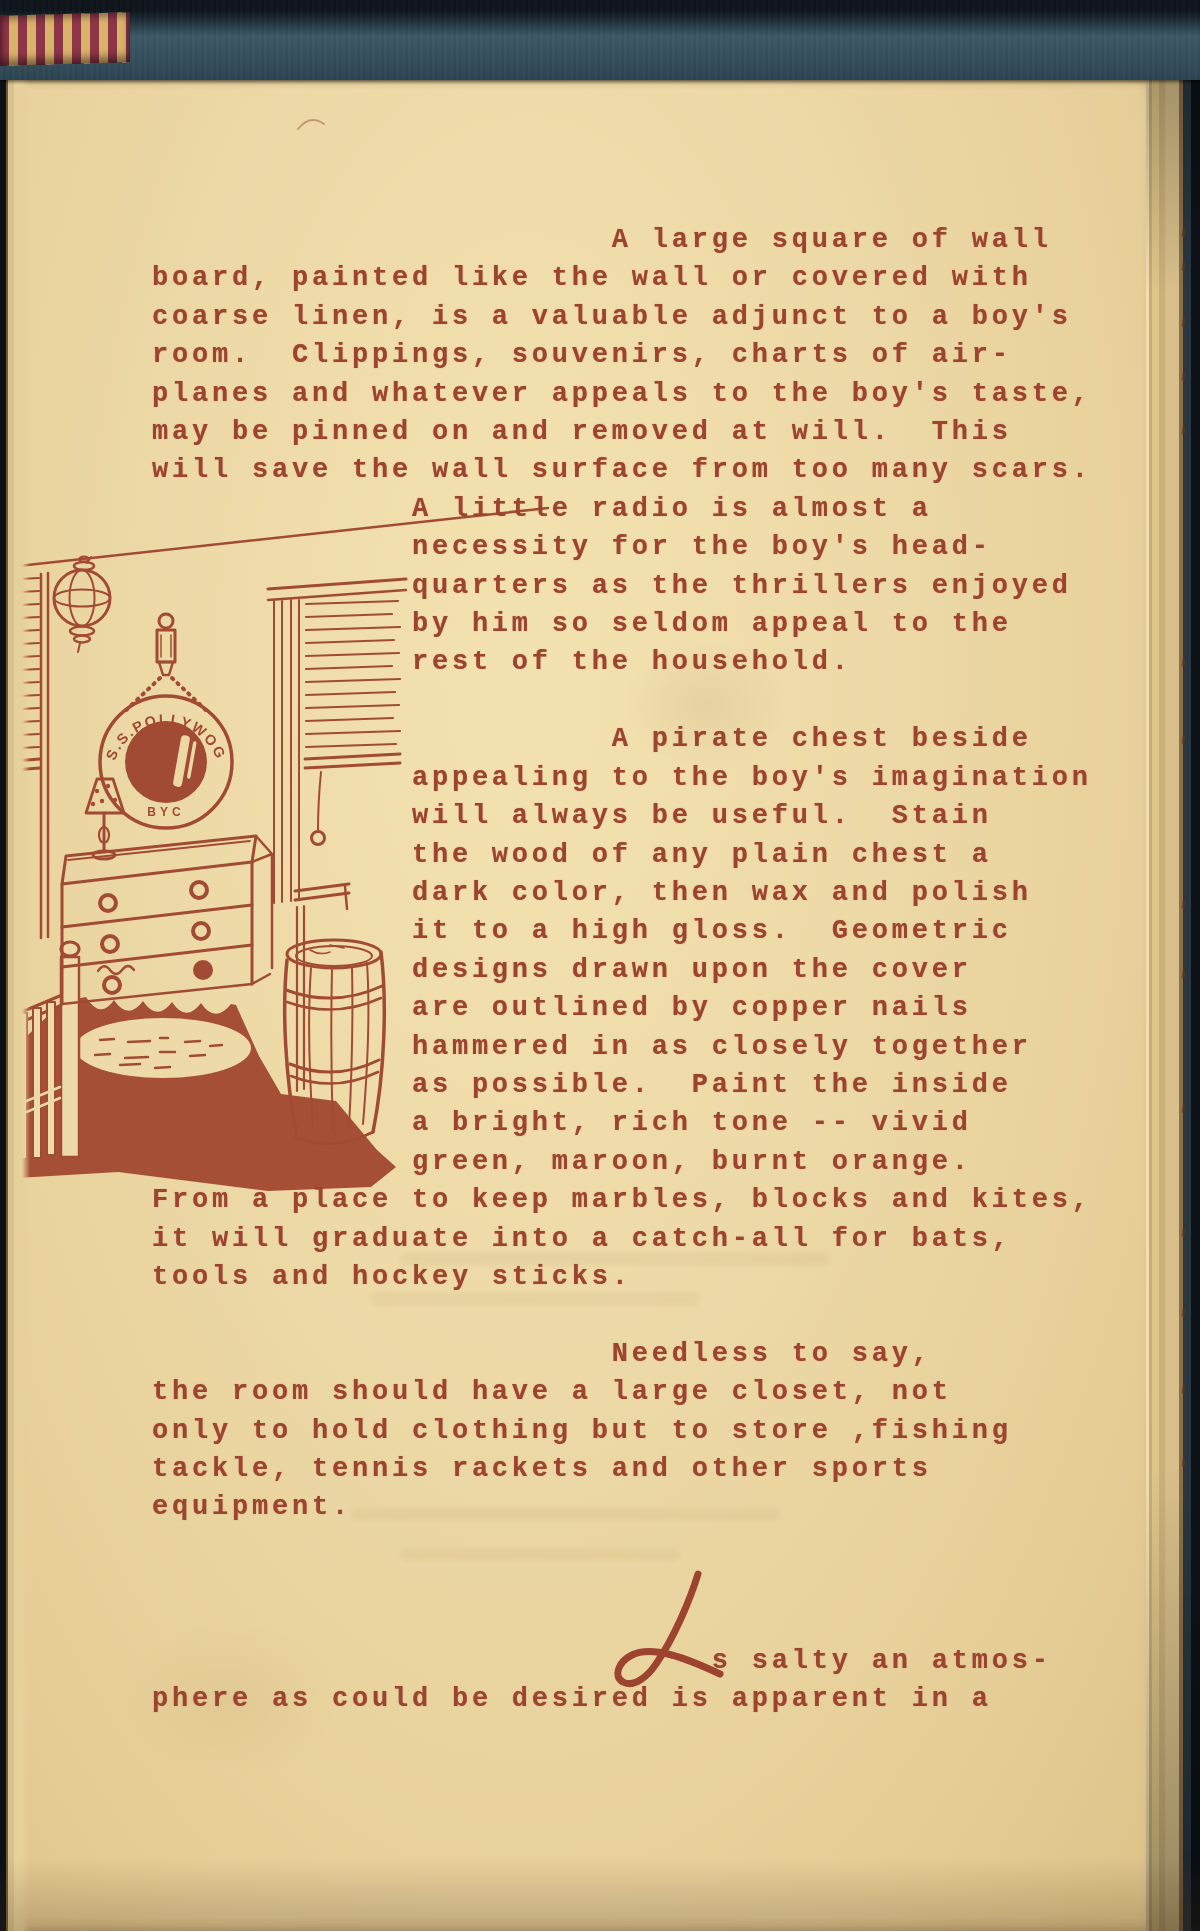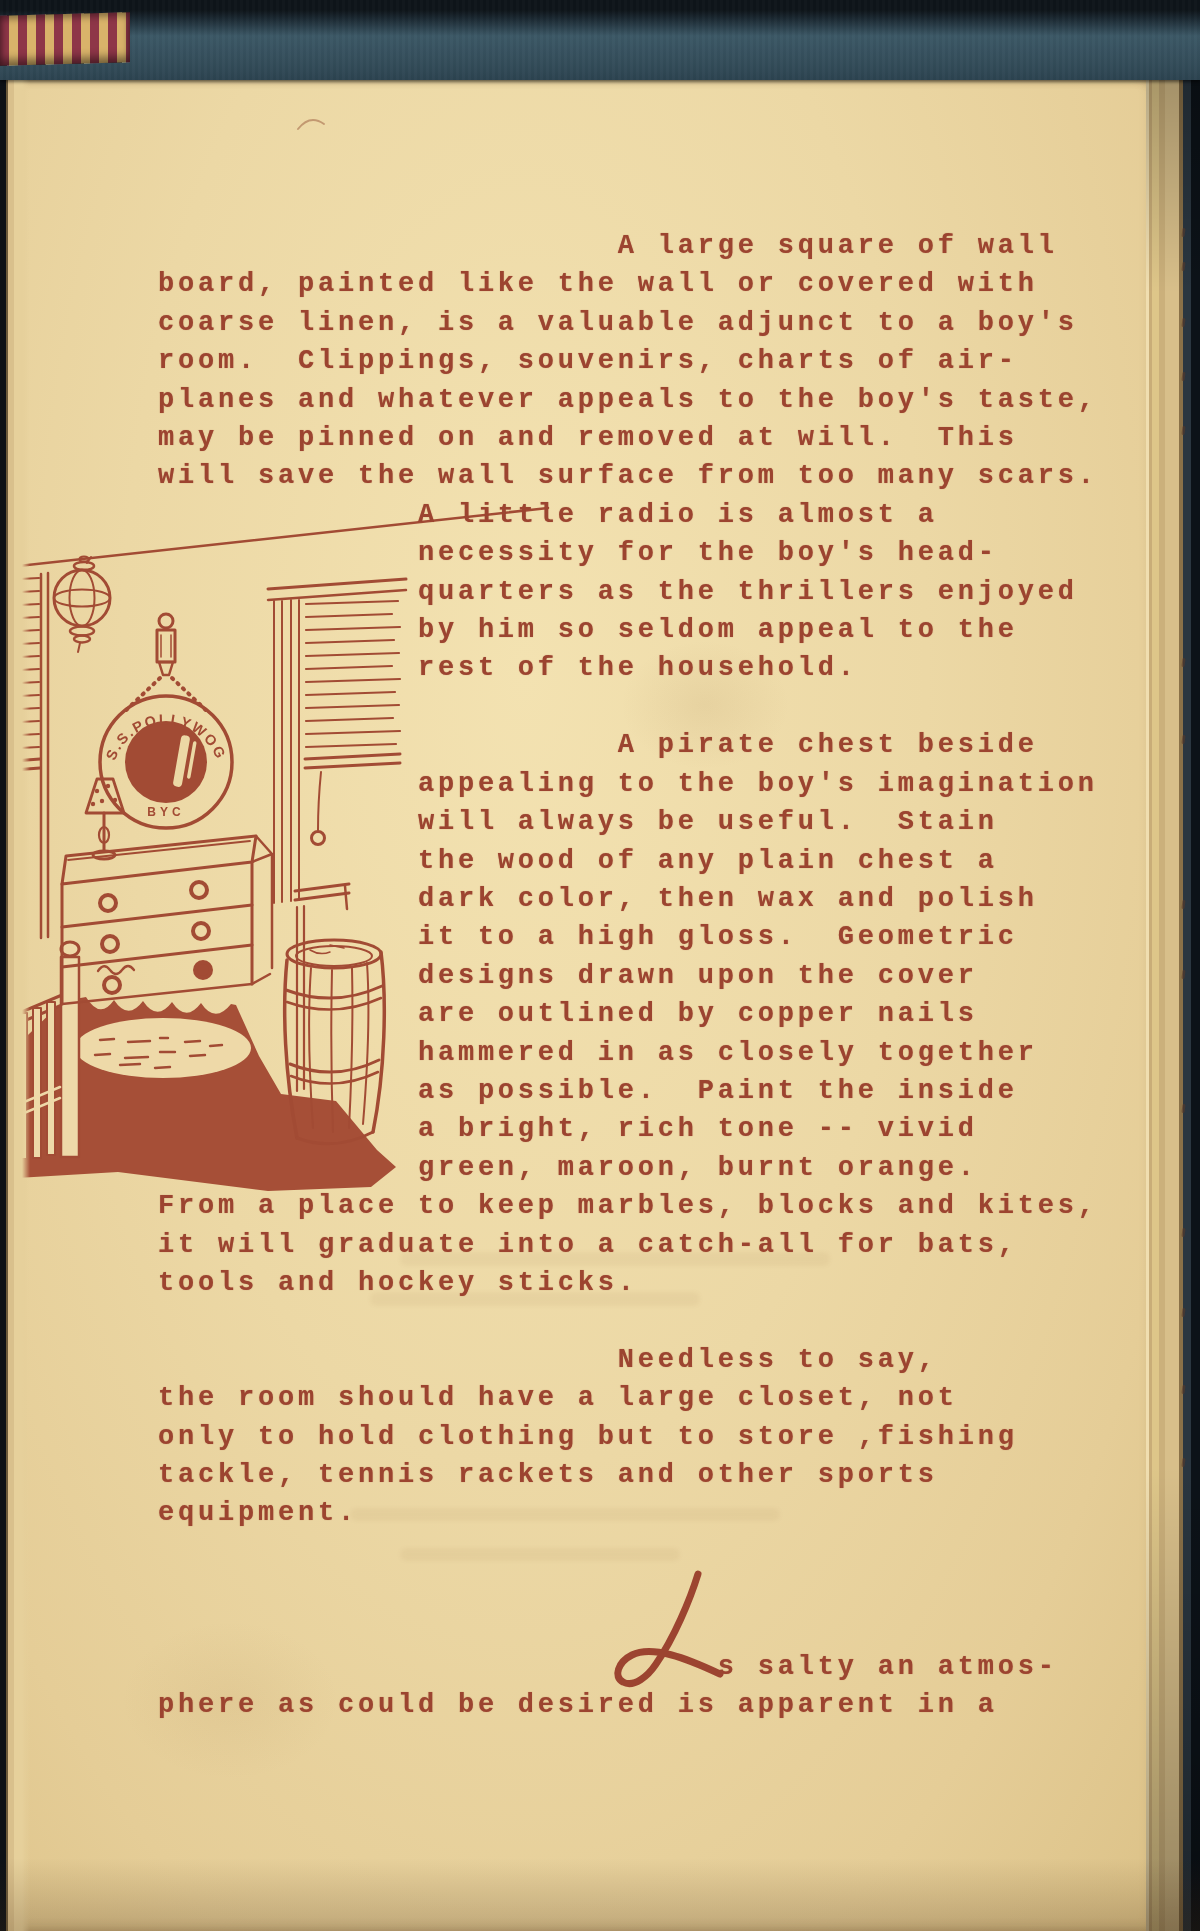--- a/index.html
+++ b/index.html
@@ -9,21 +9,21 @@
   #paper{position:absolute;left:8px;top:76px;width:1148px;height:1855px;
     background:radial-gradient(ellipse at 45% 32%, #f3e2b1 0%, #ecd8a5 45%, #e5cd97 78%, #dcc288 100%);
     border-radius:2px 16px 6px 2px;
     box-shadow:inset 0 4px 9px rgba(80,60,30,.28), inset -5px 0 12px rgba(120,90,50,.22),
                inset 6px 0 14px rgba(120,90,50,.18);}
   .stain{position:absolute;border-radius:50%;pointer-events:none;}
   #stain1{left:620px;top:640px;width:170px;height:130px;background:radial-gradient(rgba(150,110,60,.10),transparent 70%);}
   #stain2{left:120px;top:1620px;width:220px;height:160px;background:radial-gradient(rgba(150,110,60,.08),transparent 70%);}
   .ghost{position:absolute;background:#7a4a20;opacity:.05;filter:blur(2px);border-radius:6px;pointer-events:none;}
   
-  #typed{position:absolute;left:150px;top:219px;margin:8px;
+  #typed{position:absolute;left:150px;top:219px;margin:2px;
     font-family:"Liberation Mono","DejaVu Sans Mono",monospace;
     font-size:27px;font-weight:700;letter-spacing:3.79px;line-height:38.4px;
     color:#9c4430;white-space:pre;text-shadow:0 0 1px rgba(154,67,48,.55);}
   
   svg{position:absolute;overflow:visible;}
   #illustration{left:0;top:500px;width:560px;height:700px;}
   #dropcap{left:602px;top:1566px;width:124px;height:132px;}
   #pencil{left:288px;top:110px;width:44px;height:30px;}
   
   #fore-edge{position:absolute;left:1146px;top:70px;width:54px;height:1861px;

